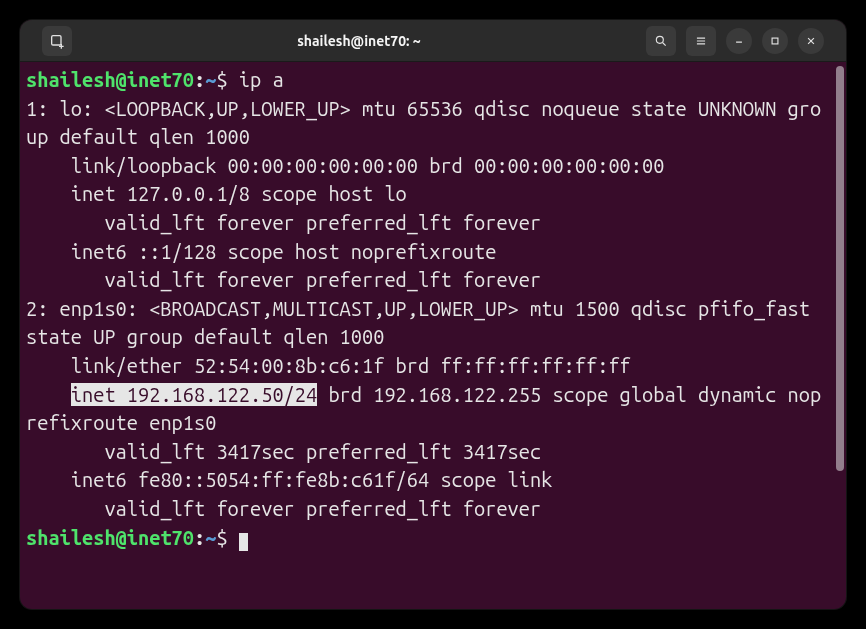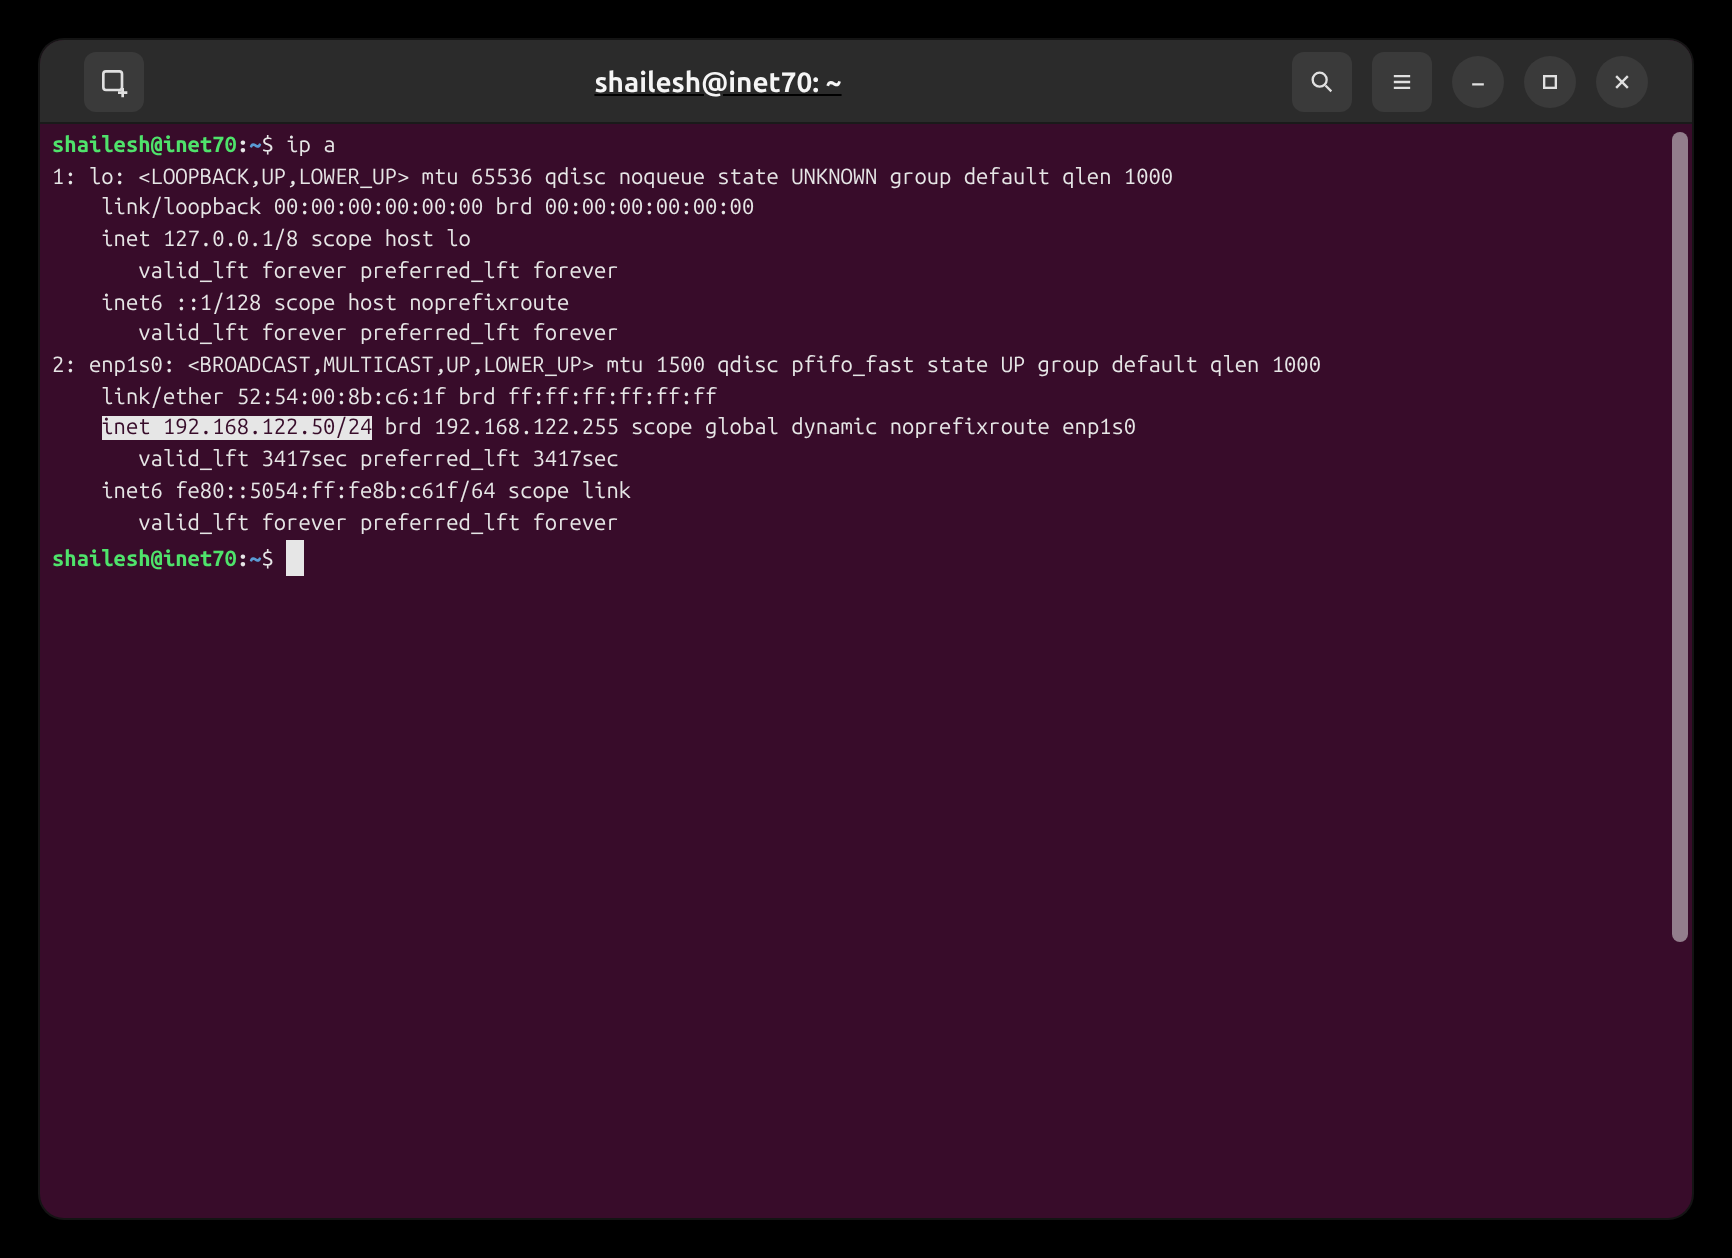--- a/index.html
+++ b/index.html
@@ -21,21 +21,20 @@
       box-shadow: 0 0 0 1px rgba(255,255,255,0.08);
     }
     .titlebar {
       background: #2b2b2b;
       height: 42px;
       display: flex;
       align-items: center;
       padding: 0 22px;
       gap: 8px;
       border-bottom: 1px solid #1a1a1a;
-      text-decoration: underline;
     }
     .tb-left, .tb-right {
       display: flex;
       gap: 10px;
       align-items: center;
     }
     .tb-center {
       flex: 1;
       text-align: center;
       color: #f5f5f5;
@@ -53,21 +52,21 @@
       justify-content: center;
       color: #e0e0e0;
       cursor: pointer;
     }
     .tb-btn.circle { border-radius: 50%; width: 26px; height: 26px; }
     .tb-btn svg { width: 14px; height: 14px; stroke: #e0e0e0; stroke-width: 2; fill: none; }
     .tb-btn.newtab svg { width: 16px; height: 16px; }
     .terminal-body {
       flex: 1;
       padding: 4px 6px;
-      font-size: 11px;
+      font-size: 20px;
       line-height: 1.43;
       color: #e6e6e6;
       font-family: 'Ubuntu Mono', 'DejaVu Sans Mono', monospace;
       position: relative;
       overflow: hidden;
     }
     .terminal-content {
       white-space: pre-wrap;
       word-break: break-all;
       padding-right: 10px;

